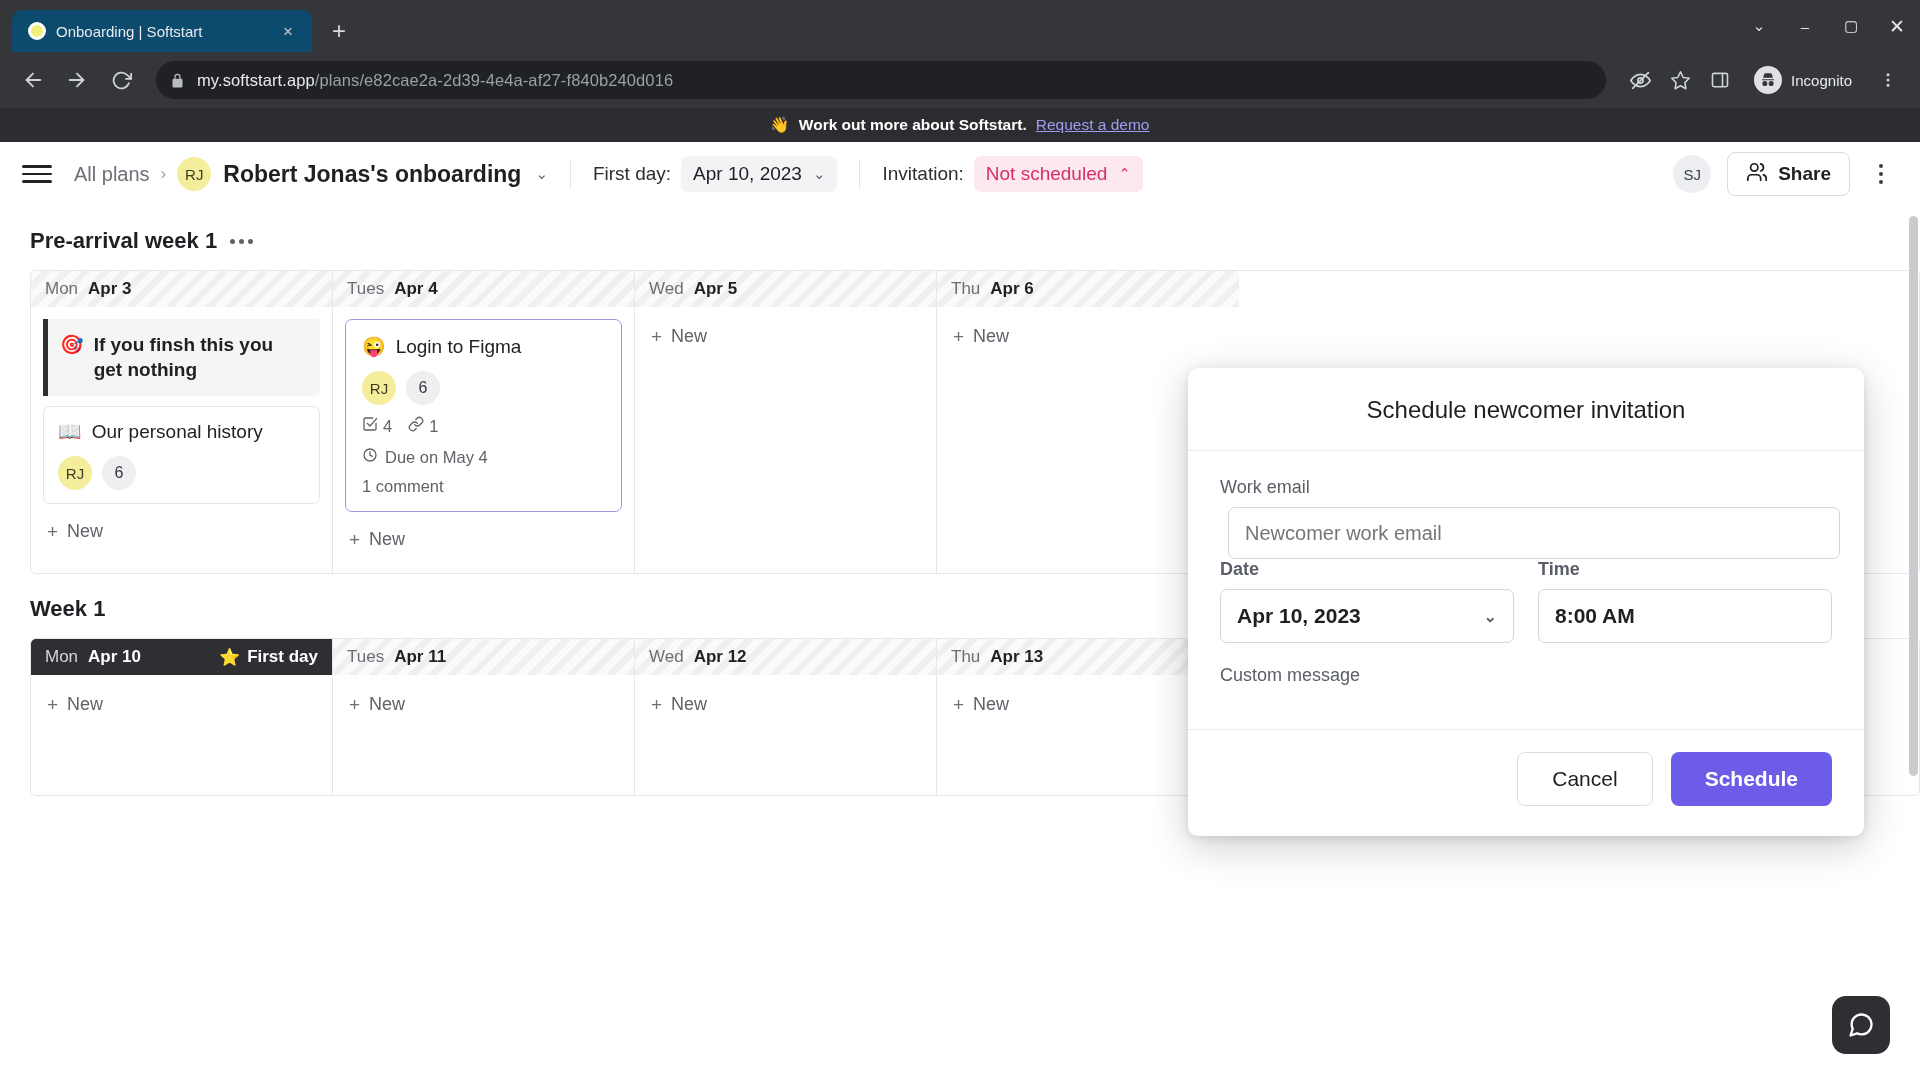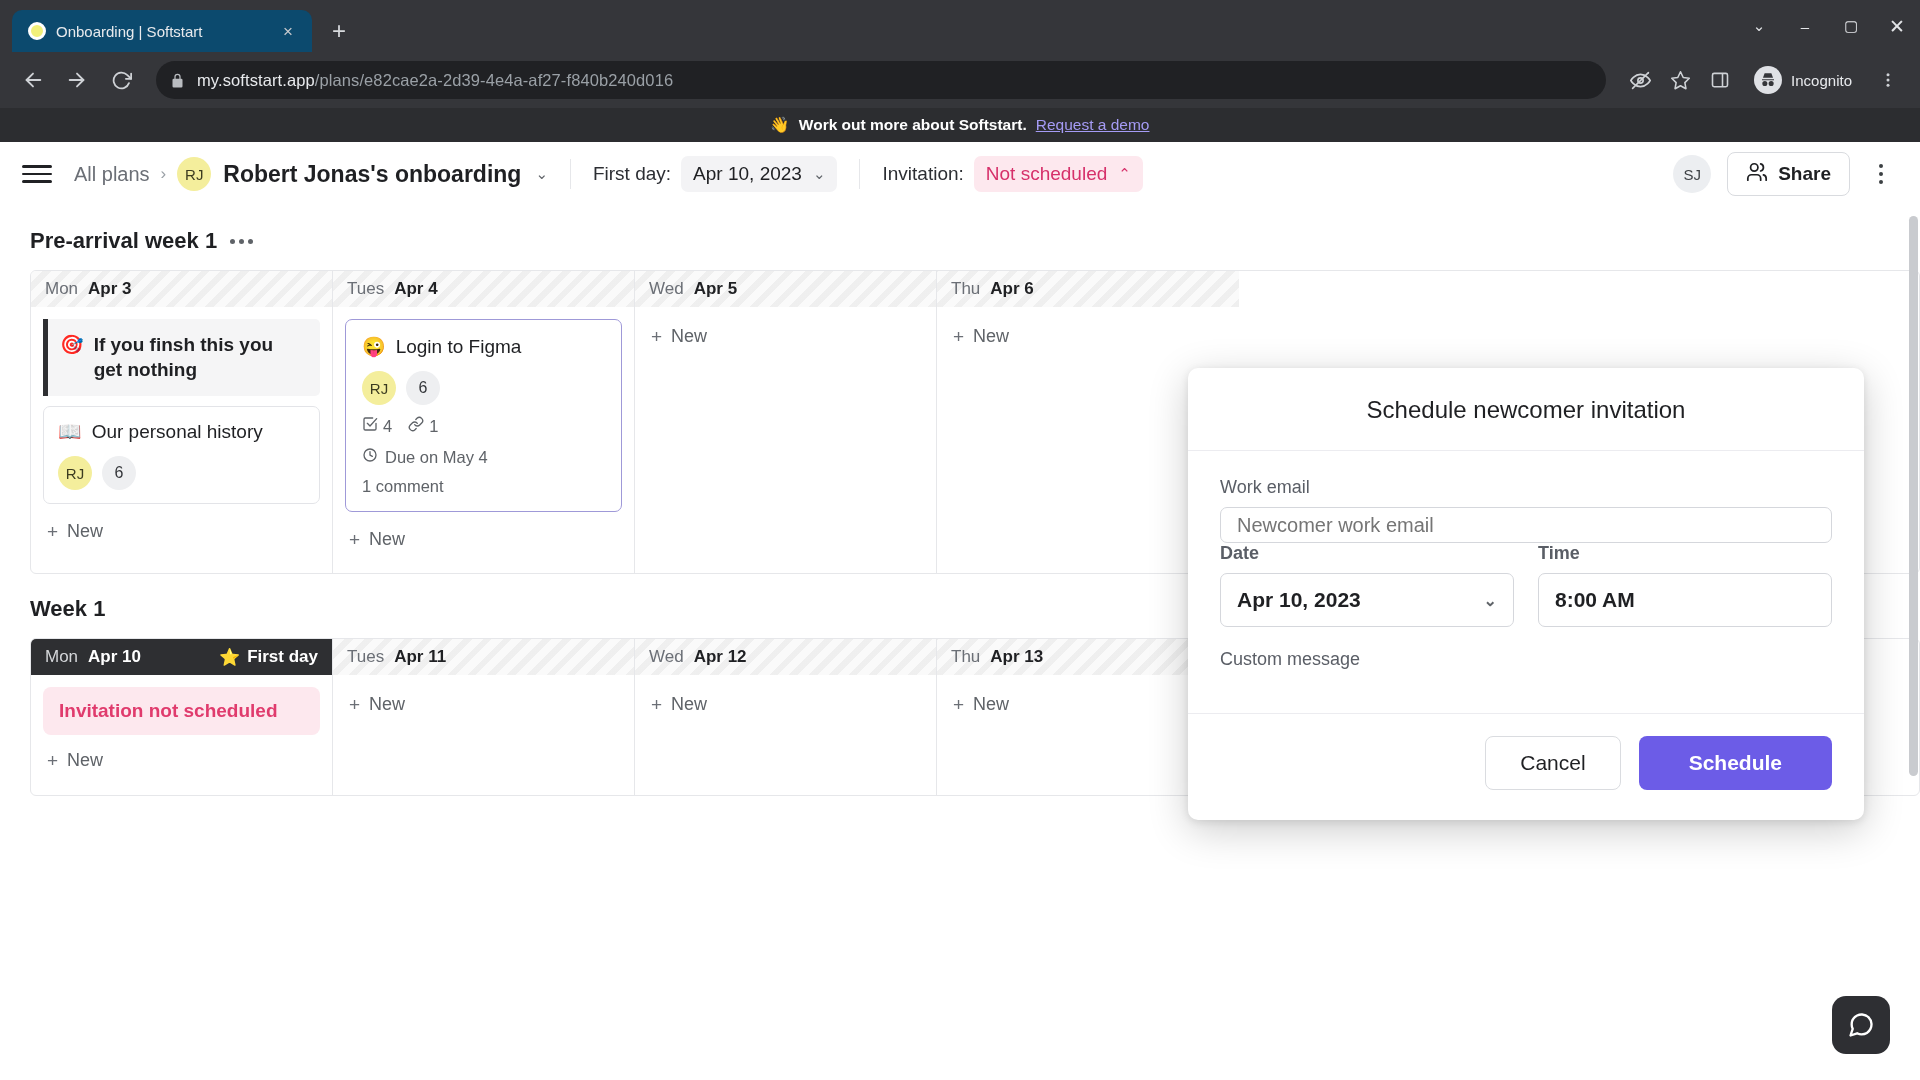--- a/index.html
+++ b/index.html
@@ -217,23 +217,23 @@
     box-shadow:0 10px 40px rgba(0,0,0,.20), 0 2px 8px rgba(0,0,0,.10);
     z-index:50; overflow:hidden;
   }
   .modal-title {
     text-align:center; font-size:24px; color:#1f2023;
     padding:28px 24px 26px; border-bottom:1px solid #ececf0;
   }
   .modal-body { padding:26px 32px 12px; }
   .flabel { font-size:18px; color:#5a5e66; margin-bottom:9px; }
   .finput {
-    width:100%; height:36px; border:1px solid #d5d7dc; border-radius:7px;
+    width:100%; height:52px; border:1px solid #d5d7dc; border-radius:7px;
     padding:0 16px; font-size:20px; color:#9aa0a6; background:#fff;
-    display:flex; align-items:center; font-family:"Liberation Sans", sans-serif;
+    display:flex; align-items:center; font-family:"Liberation Sans", sans-serif;margin-left:8px;
   }
   .orline { margin:14px 0 20px; font-size:18.5px; color:#9aa0a6; }
   .orline a { color:#6c5ce7; text-decoration:none; }
   .row2 { display:flex; gap:24px;font-weight:bold; }
   .col { flex:1; }
   .fselect {
     height:54px; border:1px solid #d5d7dc; border-radius:7px;
     padding:0 16px; display:flex; align-items:center;
     justify-content:space-between; font-size:21px; color:#1f2023; background:#fff;
   }
@@ -246,21 +246,21 @@
   .modal-foot {
     display:flex; justify-content:flex-end; align-items:center; gap:18px;
     padding:22px 32px 30px; border-top:1px solid #ececf0; margin-top:22px;
   }
   .btn-secondary {
     height:54px; padding:0 34px; border:1px solid #dadce0; border-radius:8px;
     background:#fff; font-size:21px; color:#1f2023;
     font-family:"Liberation Sans", sans-serif;
   }
   .btn-primary {
-    height:54px; padding:0 50px; border:none; border-radius:8px;
+    height:54px; padding:0 34px; border:none; border-radius:8px;
     background:#6c5ce7; font-size:21px; font-weight:700; color:#fff;
     font-family:"Liberation Sans", sans-serif;
   }
 
   .chatbubble {
     position:absolute; right:30px; bottom:26px; width:58px; height:58px;
     border-radius:14px; background:#2e2f33;
     display:flex; align-items:center; justify-content:center; z-index:40;
   }
 
@@ -539,21 +539,20 @@
             <span style="display:flex;gap:10px;align-items:center">
               <span class="dw">Mon</span>
               <span class="dd">Apr 10</span>
             </span>
             <span class="fd-badge">
               <span>⭐</span>
               <span>First day</span>
             </span>
           </div>
           <div class="daybody">
-            <div class="invite-pill">Invitation not scheduled</div>
             <div class="newbtn">
               <span class="plus">+</span>
               <span>New</span>
             </div>
           </div>
         </div>
 
         <div class="daycol">
           <div class="dayhdr">
             <span class="dw">Tues</span>

